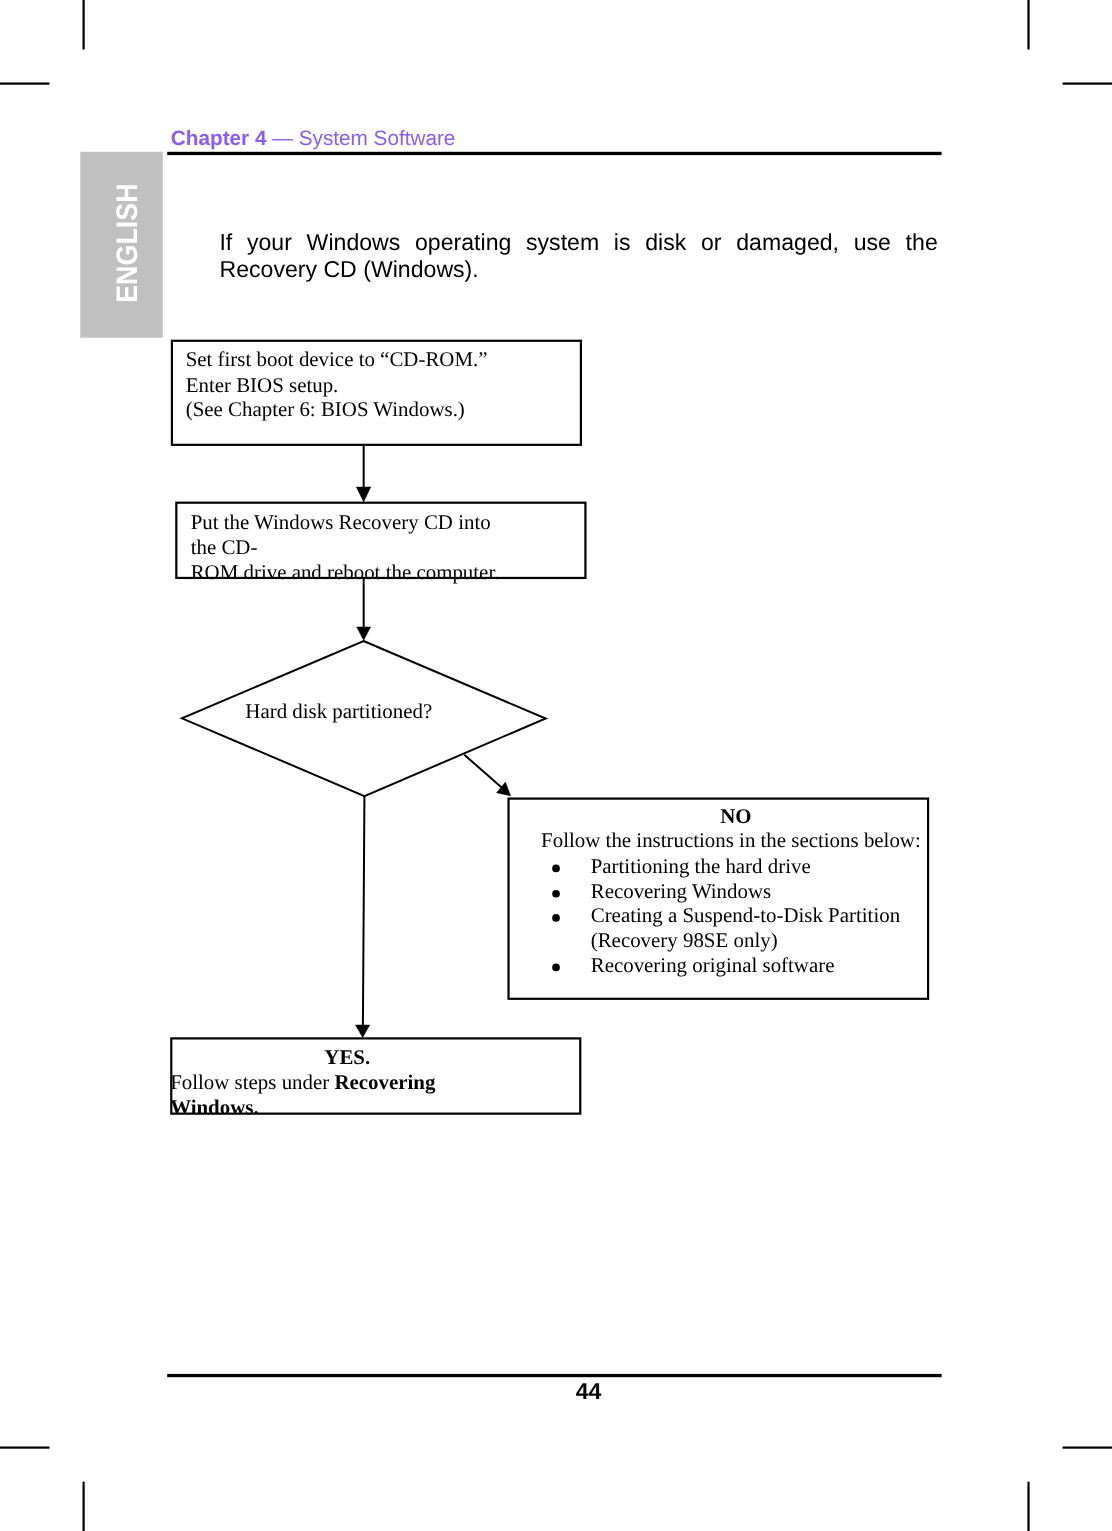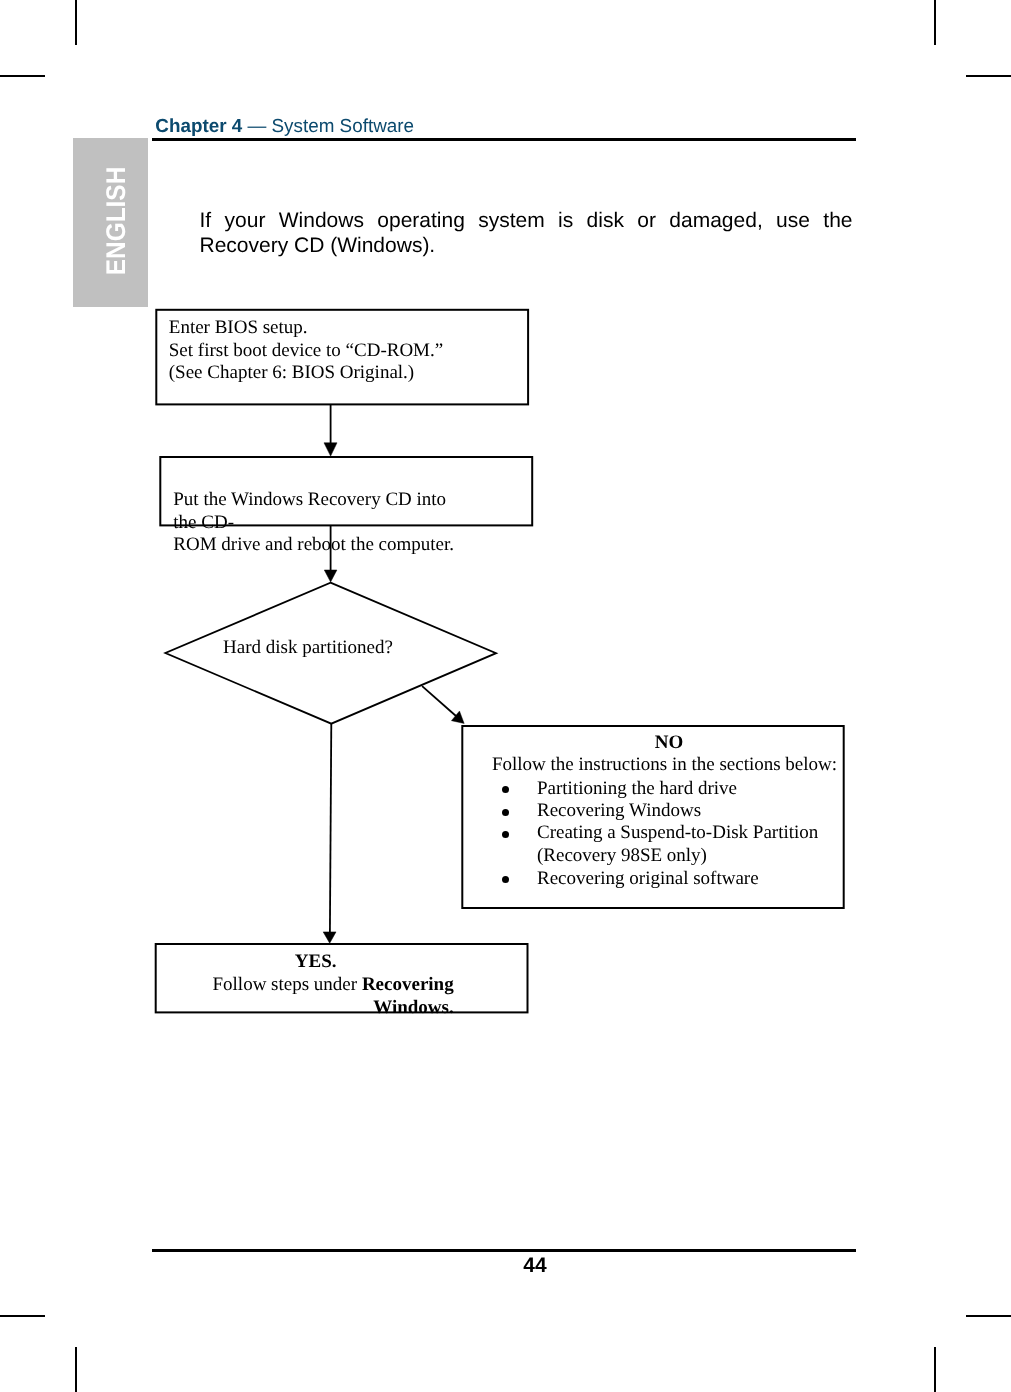--- a/index.html
+++ b/index.html
@@ -1,21 +1,21 @@
 <!DOCTYPE html>
 <html><head>
 <meta charset="utf-8">
 <style>
   html,body{margin:0;padding:0;}
   body{width:1011px;height:1392px;background:#fff;position:relative;overflow:hidden;
        font-family:"Liberation Sans", sans-serif;
        -webkit-font-smoothing:antialiased; text-rendering:geometricPrecision;}
   .page{position:absolute;inset:0;transform:translateZ(0);}
   .cmark{position:absolute;background:#000;}
-  .hdr{position:absolute;left:155.3px;top:115px;font-size:18.85px;color:#0c4a6e;white-space:nowrap;}
+  .hdr{position:absolute;left:155.3px;top:115px;font-size:18.85px;color:#8b5cf6;white-space:nowrap;}
   .hdr b{font-weight:bold;}
   .hrule{position:absolute;left:152px;top:138.1px;width:704.2px;height:2.8px;background:#000;}
   .frule{position:absolute;left:152.4px;top:1248.7px;width:703.8px;height:2.9px;background:#000;}
   .pageno{position:absolute;left:0;top:1254px;width:1008px;text-align:center;font-size:21px;font-weight:bold;margin-left:31px;}
   .tab{position:absolute;left:73px;top:138px;width:75px;height:169px;background:#c0c0c0;}
   .tab span{position:absolute;left:calc(50% + 5px);top:calc(50% - 2px);
             transform:translate(-50%,-50%) rotate(-90deg) scale(0.905,1);
             color:#fff;font-weight:bold;font-size:27px;white-space:nowrap;}
   .h1{position:absolute;left:202px;top:171px;font-size:25px;font-weight:bold;font-style:italic;}
   .body1{position:absolute;left:199.5px;top:208.2px;width:653px;font-size:21px;line-height:25.2px;text-align:justify;}
@@ -27,21 +27,21 @@
   .bx2l{position:relative;padding-left:14px;}
   .bx2l:nth-child(1){margin-top:8px;}
   .diamond-label{position:absolute;left:223px;top:637px;font-family:"Liberation Serif", serif;font-size:19px;}
   .nobox{text-align:center;}
   .no-title{position:absolute;left:2px;right:0;text-align:center;font-weight:bold;}
   .no-lead{position:absolute;left:0;right:7px;text-align:center;}
   .no-item{position:absolute;text-align:left;white-space:nowrap;}
   .bul{position:absolute;width:7px;height:7px;border-radius:50%;background:#000;font-size:0;}
   .yesbox{text-align:center;}
   .yes-title{position:absolute;left:3px;right:0;text-align:center;font-weight:bold;}
-  .yes-line{position:absolute;left:0;right:20px;text-align:right;}
+  .yes-line{position:absolute;left:0;right:20px;text-align:left;}
 </style>
 </head>
 <body>
 
 <div class="page">
   <div class="cmark" style="left:74.9px;top:0;width:2.2px;height:45px;"></div>
   <div class="cmark" style="left:0;top:74.9px;width:45.2px;height:2.2px;"></div>
   <div class="cmark" style="left:933.8px;top:0;width:2.2px;height:45px;"></div>
   <div class="cmark" style="left:966px;top:74.9px;width:45px;height:2.2px;"></div>
   <div class="cmark" style="left:0;top:1314.8px;width:45.2px;height:2.2px;"></div>
@@ -81,26 +81,26 @@
 
       <line x1="422.1" y1="686.1" x2="456" y2="716" stroke-width="1.8"></line>
       <polygon points="459.5,711.0 451.4,720.7 464.2,723.5" stroke-width="0.4"></polygon>
 
       <line x1="331.3" y1="723.7" x2="329.9" y2="933" stroke-width="1.8"></line>
       <polygon points="323.2,931.9 336.0,931.9 329.7,943.2" stroke-width="0.5"></polygon>
     </g>
   </svg>
 
   <div class="fbox" style="left:154.8px;top:308.8px;width:373.5px;height:95.5px">
+    <div class="bx1l">Set first boot device to “CD-ROM.”</div>
     <div class="bx1l">Enter BIOS setup.</div>
-    <div class="bx1l">Set first boot device to “CD-ROM.”</div>
-    <div class="bx1l">(See Chapter 6: BIOS Original.)</div>
+    <div class="bx1l">(See Chapter 6: BIOS Windows.)</div>
   </div>
 
-  <div class="fbox" style="left:159.3px;top:481px;width:302px;height:69.2px">
+  <div class="fbox" style="left:159.3px;top:457px;width:302px;height:69.2px">
     <div class="bx2l">Put the Windows Recovery CD into the CD-</div>
     <div class="bx2l">ROM drive and reboot the computer.</div>
   </div>
 
   <div class="diamond-label">Hard disk partitioned?</div>
 
   <div class="fbox nobox" style="left:470px;top:725px;width:396px;height:177px">
     <div class="no-title" style="top:6.8px;">NO</div>
     <div class="no-lead" style="top:28.9px;">Follow the instructions in the sections below:</div>
     <div class="no-item" style="left:67px;top:52.8px;"><span class="bul" style="left:-35px;top:8.6px;">•</span><span>Partitioning the hard drive</span></div>

